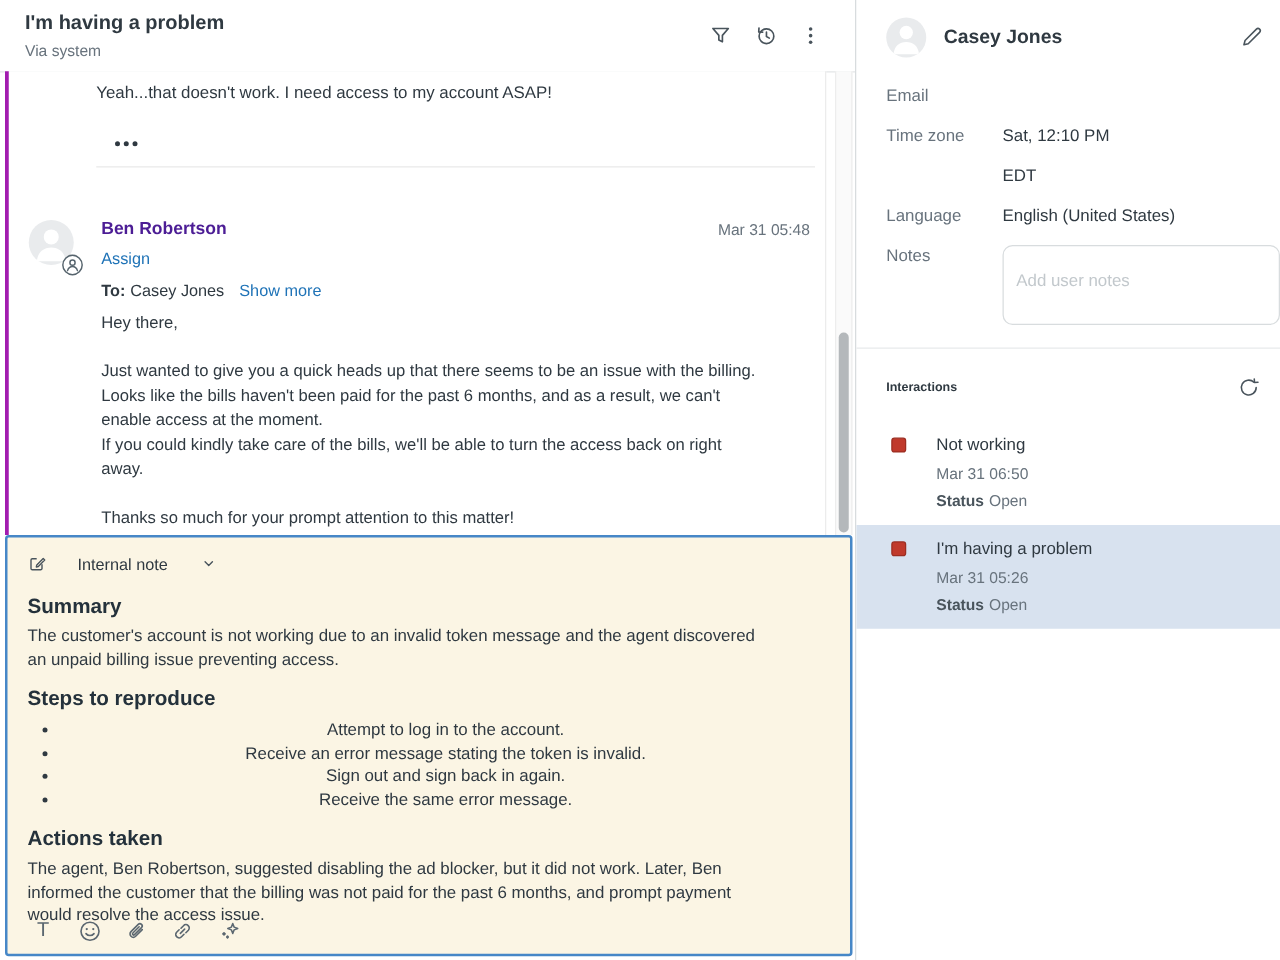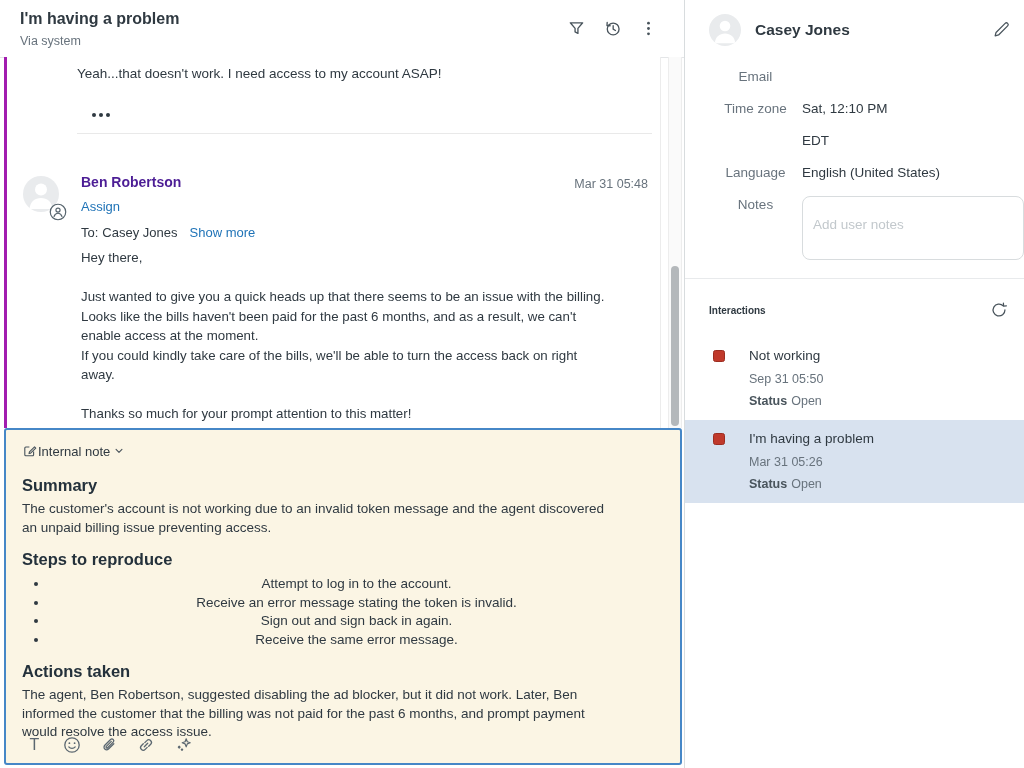--- a/index.html
+++ b/index.html
@@ -21,52 +21,52 @@
   .expand-dots{position:absolute;left:82px;top:53px;display:flex;gap:3px;background:none;border:none;padding:3px;cursor:pointer;}
   .expand-dots i{width:4px;height:4px;border-radius:50%;background:#2f3941;display:block;}
   .msg-divider{position:absolute;left:70px;right:8px;top:76px;height:1px;background:#e9e9e9;}
 
   .avatar{position:absolute;left:16px;top:119px;width:36px;height:36px;border-radius:50%;background:#e9ebed;overflow:visible;}
   .badge{position:absolute;left:26px;top:27px;width:18px;height:18px;}
   .author{position:absolute;left:74px;top:117px;font-size:14px;font-weight:700;color:#4c1d95;}
   .timestamp{position:absolute;right:12px;top:120px;font-size:12.5px;color:#68737d;}
   .assign{position:absolute;left:74px;top:142px;font-size:13px;color:#1f73b7;cursor:pointer;text-decoration:none;}
   .to-line{position:absolute;left:74px;top:168px;font-size:13px;color:#2f3941;}
-  .to-label{font-weight:400;margin-right:4px;}
+  .to-label{font-weight:700;margin-right:4px;}
   .show-more{color:#1f73b7;margin-left:12px;cursor:pointer;text-decoration:none;}
   .msg-body{position:absolute;left:74px;top:191px;font-size:13.3px;line-height:19.5px;color:#2f3941;white-space:pre;}
 
   .scroll-track{position:absolute;left:668px;top:57px;width:14px;height:371px;background:#fafafa;
                 border-left:1px solid #ededed;border-right:1px solid #ededed;box-sizing:border-box;}
   .scroll-thumb{position:absolute;left:2px;top:209px;width:8px;height:160px;background:#b4b8bb;border-radius:4px;}
 
   
   .note-box{position:absolute;left:4px;top:428px;width:678px;height:337px;box-sizing:border-box;
             background:#fbf5e4;border:2px solid #4687c7;border-radius:3px;padding:12px 16px 0 16px;}
-  .note-mode{display:flex;align-items:center;gap:0;height:18px;font-size:13px;color:#2f3941;}
+  .note-mode{display:flex;align-items:center;gap:24px;height:18px;font-size:13px;color:#2f3941;}
   .nicon{width:16px;height:16px;color:#49545c;}
   .nchev{width:14px;height:14px;color:#49545c;cursor:pointer;margin-left:2px;}
   .note-h{font-size:16.5px;font-weight:700;color:#24313b;margin-top:13px;}
   .note-h.first{margin-top:16px;}
   .note-p{font-size:13.5px;line-height:18.5px;color:#2f3941;margin-top:5px;white-space:pre;}
   .note-ul{margin:6px 0 0 0;padding-left:27px;font-size:13.5px;line-height:18.5px;color:#2f3941;}
   .note-ul li{margin:0;text-align:center;}
   .note-toolbar{position:absolute;left:18px;bottom:8px;display:flex;gap:16px;align-items:center;}
   .ticon{width:21px;height:21px;color:#5b6770;background:none;border:none;padding:0;cursor:pointer;
          display:flex;align-items:center;justify-content:center;font-size:16px;font-family:"Liberation Sans",sans-serif;}
 
   
   .right-panel{position:absolute;left:684px;top:0;width:340px;height:768px;background:#fff;
                border-left:1px solid #d8dcde;box-sizing:border-box;padding-top:14px;overflow:hidden;}
   .cust-header{display:flex;align-items:center;height:32px;padding:0 14px 0 24px;margin-bottom:22px;}
   .cust-avatar{width:32px;height:32px;border-radius:50%;background:#e9ebed;margin-right:14px;overflow:hidden;flex-shrink:0;}
   .cust-name{flex:1;font-size:15.5px;font-weight:700;color:#2f3941;}
   .picon{width:18px;height:18px;color:#49545c;cursor:pointer;background:none;border:none;padding:0;}
   .field-row{display:flex;align-items:flex-start;padding-left:24px;height:32px;font-size:13.5px;line-height:18px;}
-  .field-label{width:93px;flex-shrink:0;color:#68737d;text-align:center;}
+  .field-label{width:93px;flex-shrink:0;color:#68737d;}
   .field-value{color:#2f3941;}
   .notes-row{height:66px;margin-bottom:16px;}
   .notes-input{width:270px;height:64px;box-sizing:border-box;border:1px solid #d8dcde;border-radius:8px;
                padding:20px 10px;font-family:"Liberation Sans",sans-serif;font-size:13.5px;color:#2f3941;
                resize:none;background:#fff;outline:none;}
   .notes-input::placeholder{color:#c2c8cc;}
   .panel-divider{height:1px;background:#e8eaec;}
   .inter-header{display:flex;align-items:center;padding:22px 16px 0 24px;margin-bottom:18px;}
   .inter-title{flex:1;font-size:10px;font-weight:700;color:#2f3941;}
   .interaction{display:flex;padding:9px 0 11px 28px;cursor:pointer;}
@@ -269,21 +269,21 @@
           <path d="M16.6 10a6.6 6.6 0 1 1-2-4.7"></path>
             <path d="M14.9 2.5l.2 3.1 3.1-.2"></path>
         </svg>
       </button>
     </div>
 
     <div class="interaction">
       <span class="int-icon"></span>
       <span class="int-text">
         <div class="int-title">Not working</div>
-        <div class="int-date">Sep 31 05:50</div>
+        <div class="int-date">Mar 31 06:50</div>
         <div class="int-status">
           <span class="lbl">Status</span><span>Open</span>
         </div>
       </span>
     </div>
 
     <div class="interaction selected">
       <span class="int-icon"></span>
       <span class="int-text">
         <div class="int-title">I'm having a problem</div>

